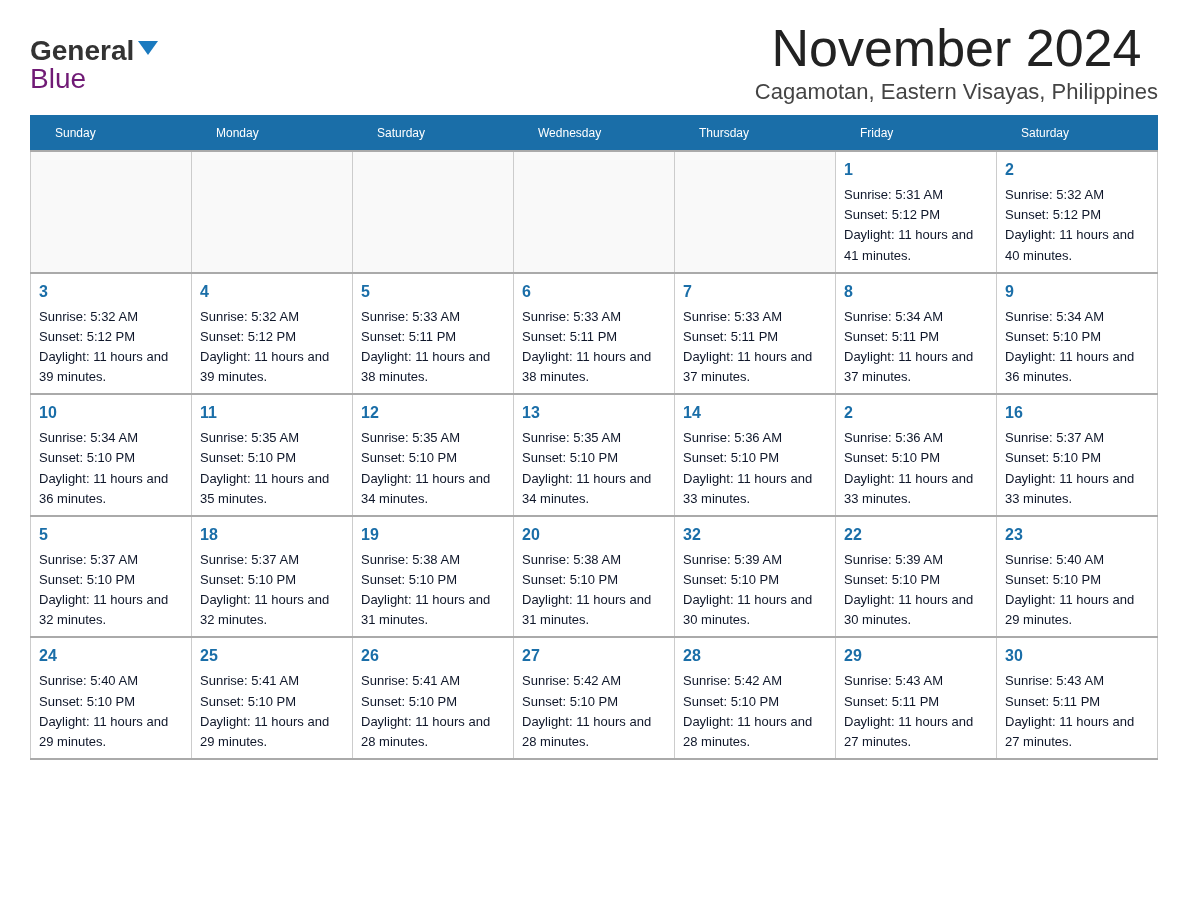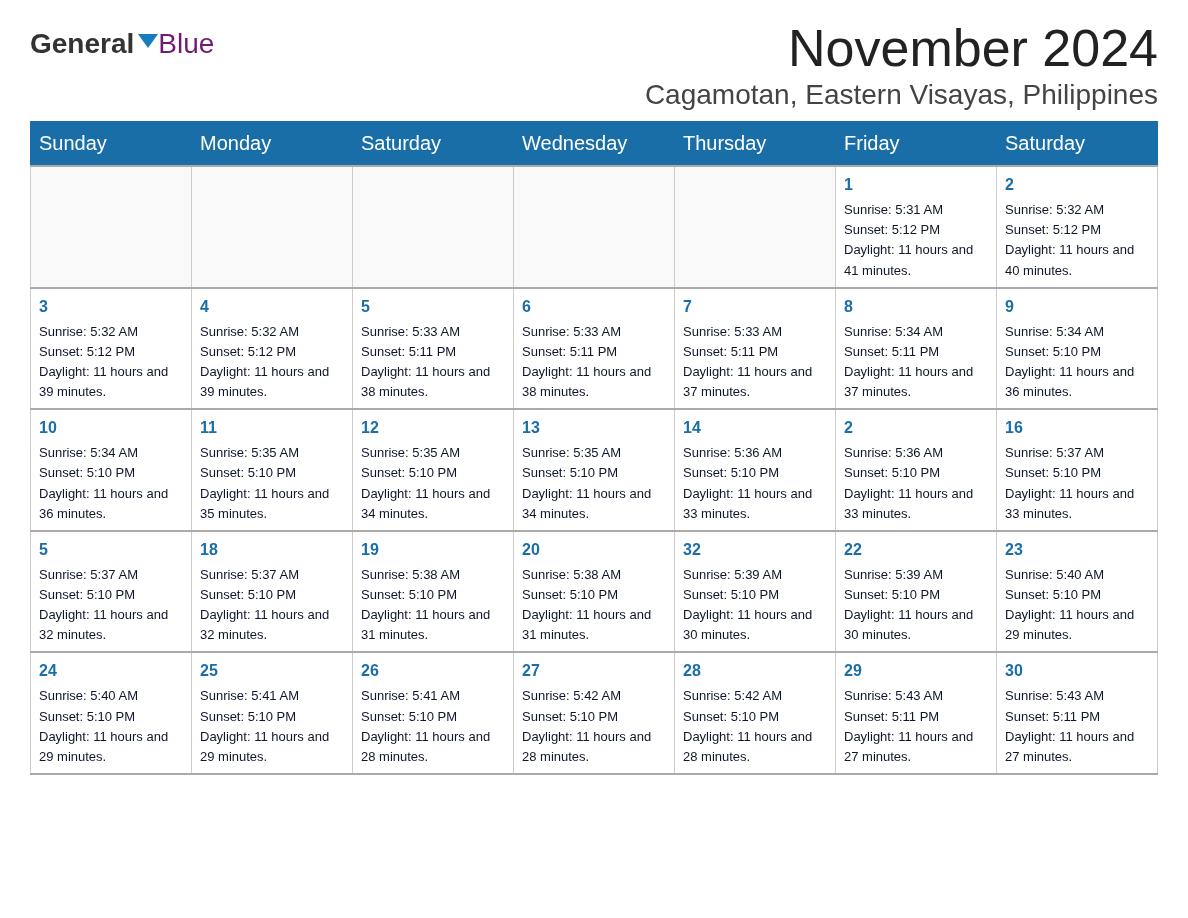--- a/index.html
+++ b/index.html
@@ -11,23 +11,23 @@
       padding: 20px 30px;
     }
     .header {
       display: flex;
       align-items: flex-start;
       justify-content: space-between;
       margin-bottom: 10px;
     }
     .logo {
       display: flex;
-      flex-direction: row;
+      flex-direction: column;
       align-items: flex-start;
-      margin-top: 10px;
+      margin-top: 17px;
     }
     .logo-general {
       font-size: 28px;
       font-weight: bold;
       color: #333333;
       line-height: 1;
     }
     .logo-blue {
       font-size: 28px;
       font-weight: normal;
@@ -50,37 +50,38 @@
       align-items: center;
     }
     .title-block {
       text-align: right;
     }
     .month-title {
       font-size: 52px;
       font-weight: normal;
       color: #222222;
       line-height: 1.1;
+      text-align: center;
     }
     .location {
-      font-size: 28px;
+      font-size: 22px;
       color: #444444;
       margin-top: 2px;
     }
     .calendar {
       width: 100%;
       border-collapse: collapse;
       margin-top: 10px;
     }
     .calendar th {
       background-color: #1a6ea8;
       color: #ffffff;
-      font-size: 20px;
+      font-size: 12px;
       font-weight: normal;
-      padding: 10px 8px;
+      padding: 10px 24px;
       text-align: left;
       border: 1px solid #1a6ea8;
     }
     .calendar td {
       border: 1px solid #cccccc;
       vertical-align: top;
       padding: 6px 8px;
       width: 14.28%;
       min-height: 110px;
       font-size: 13px;

